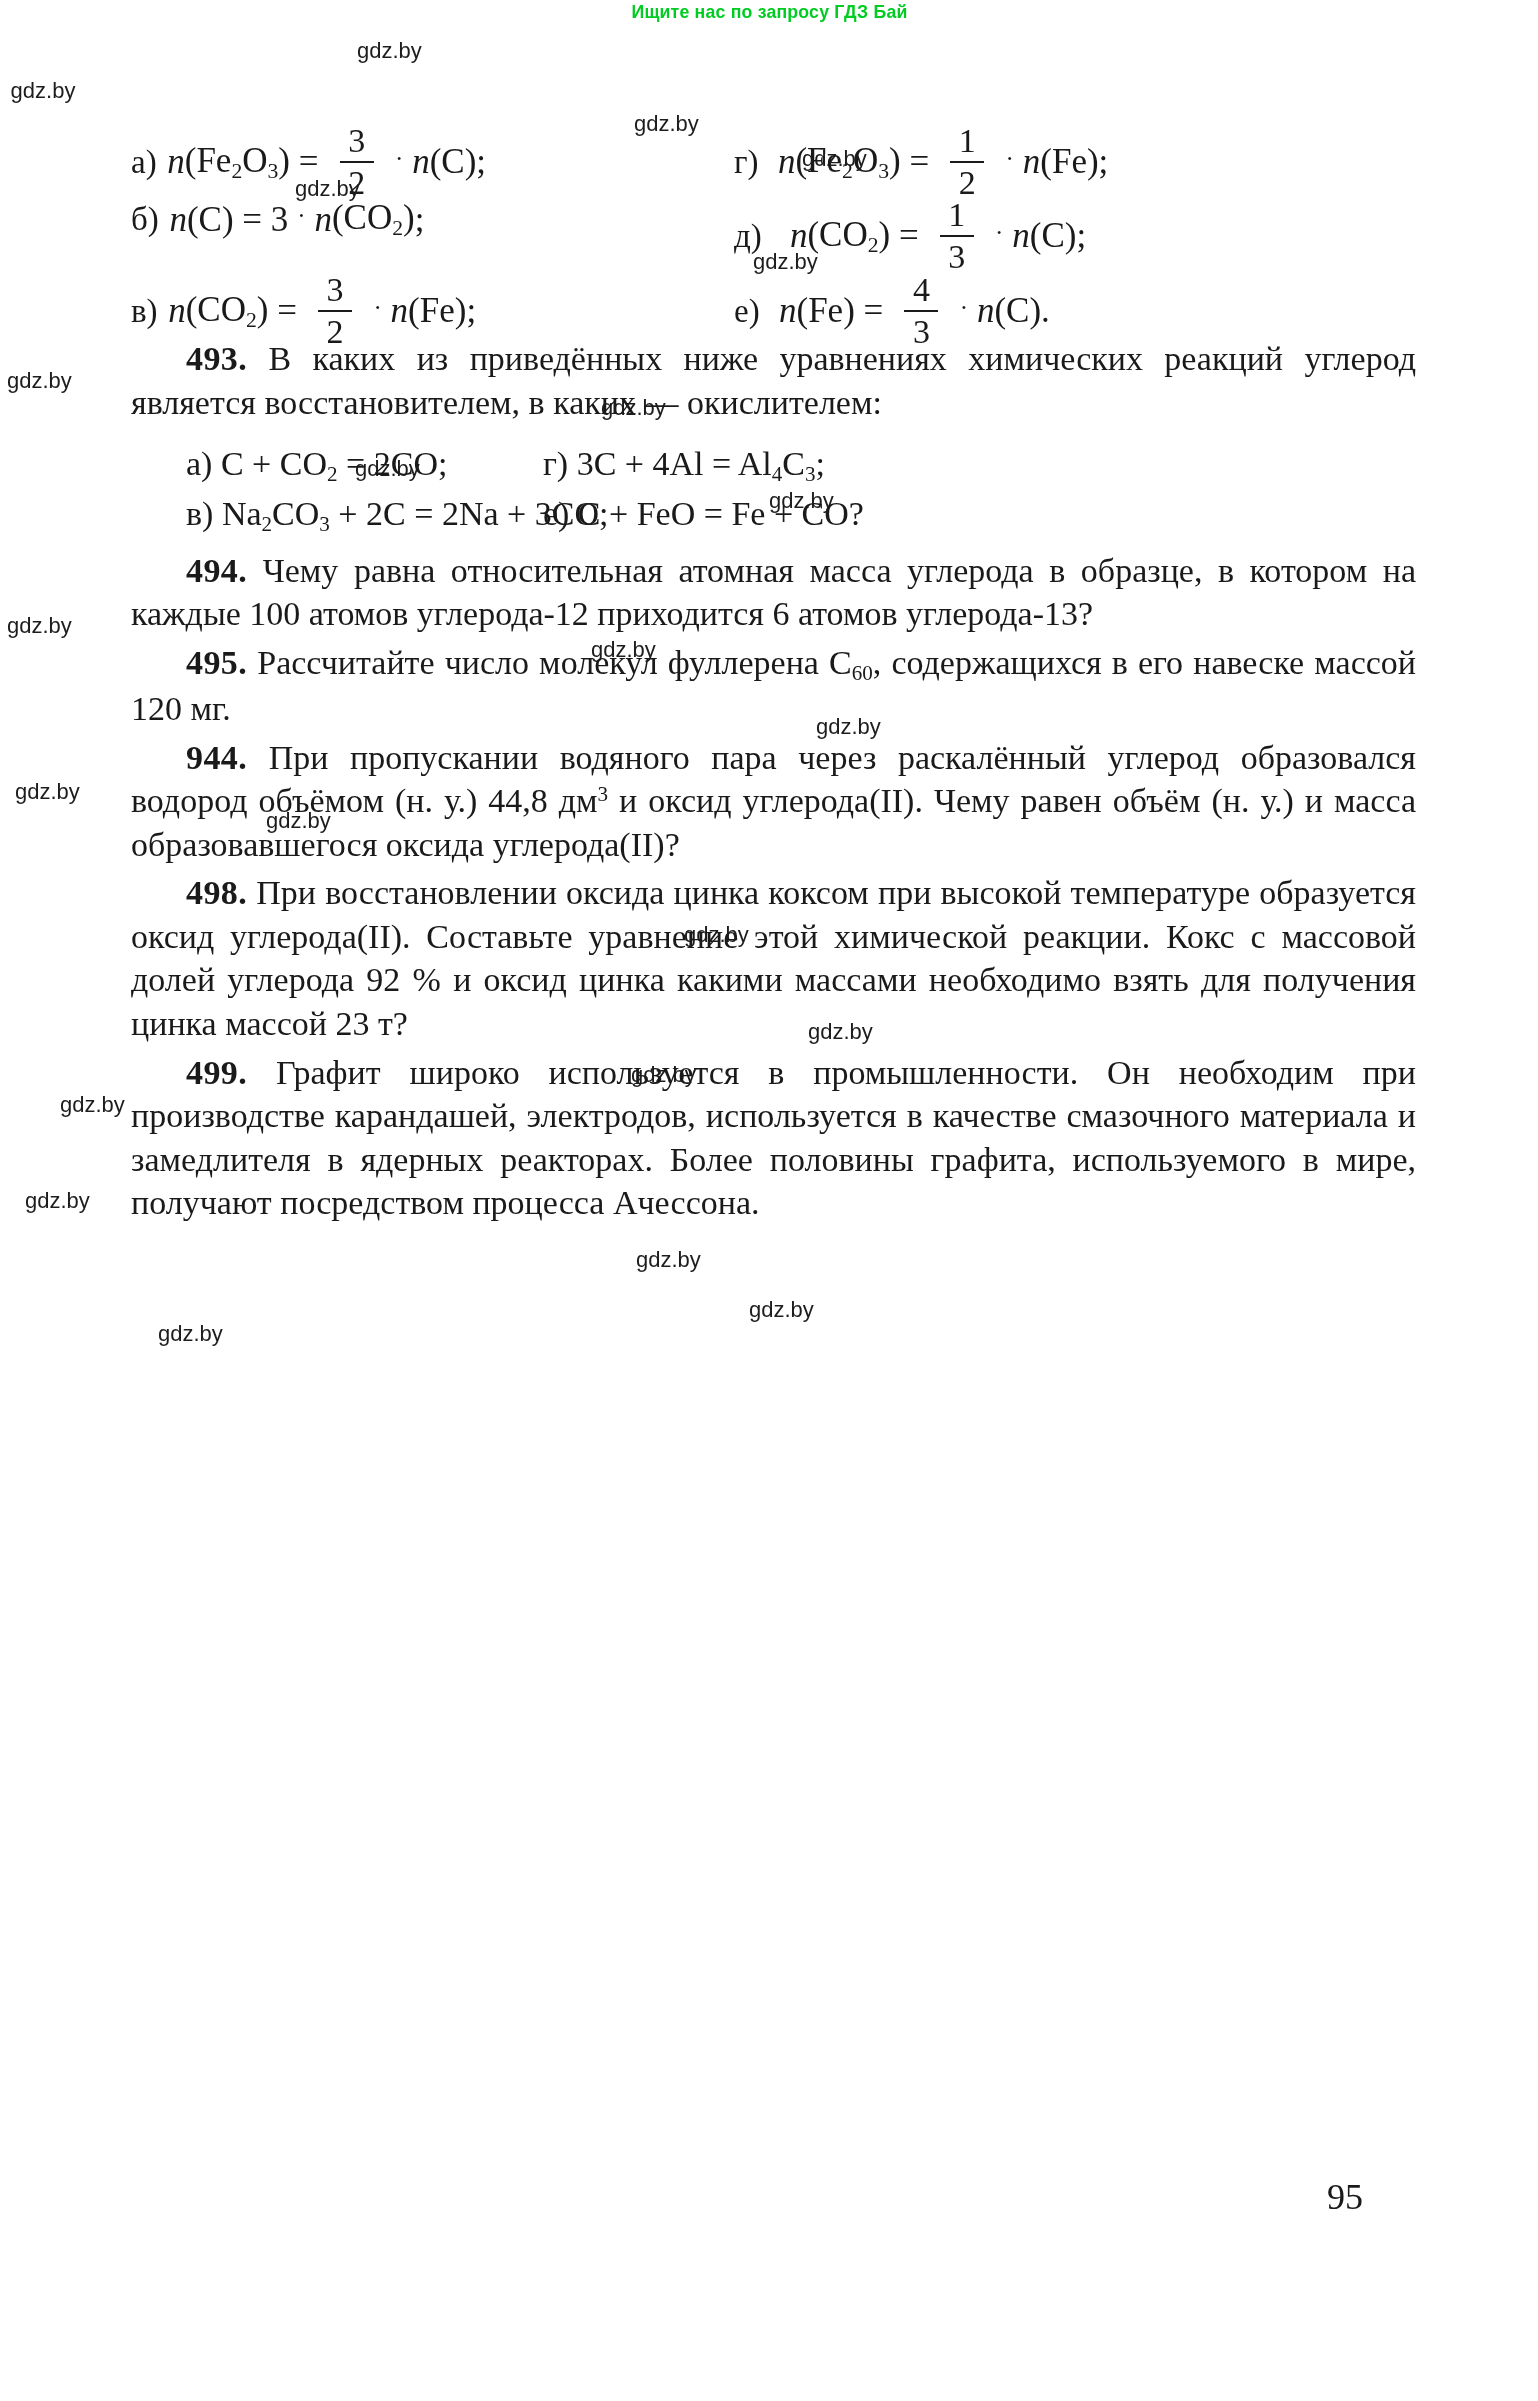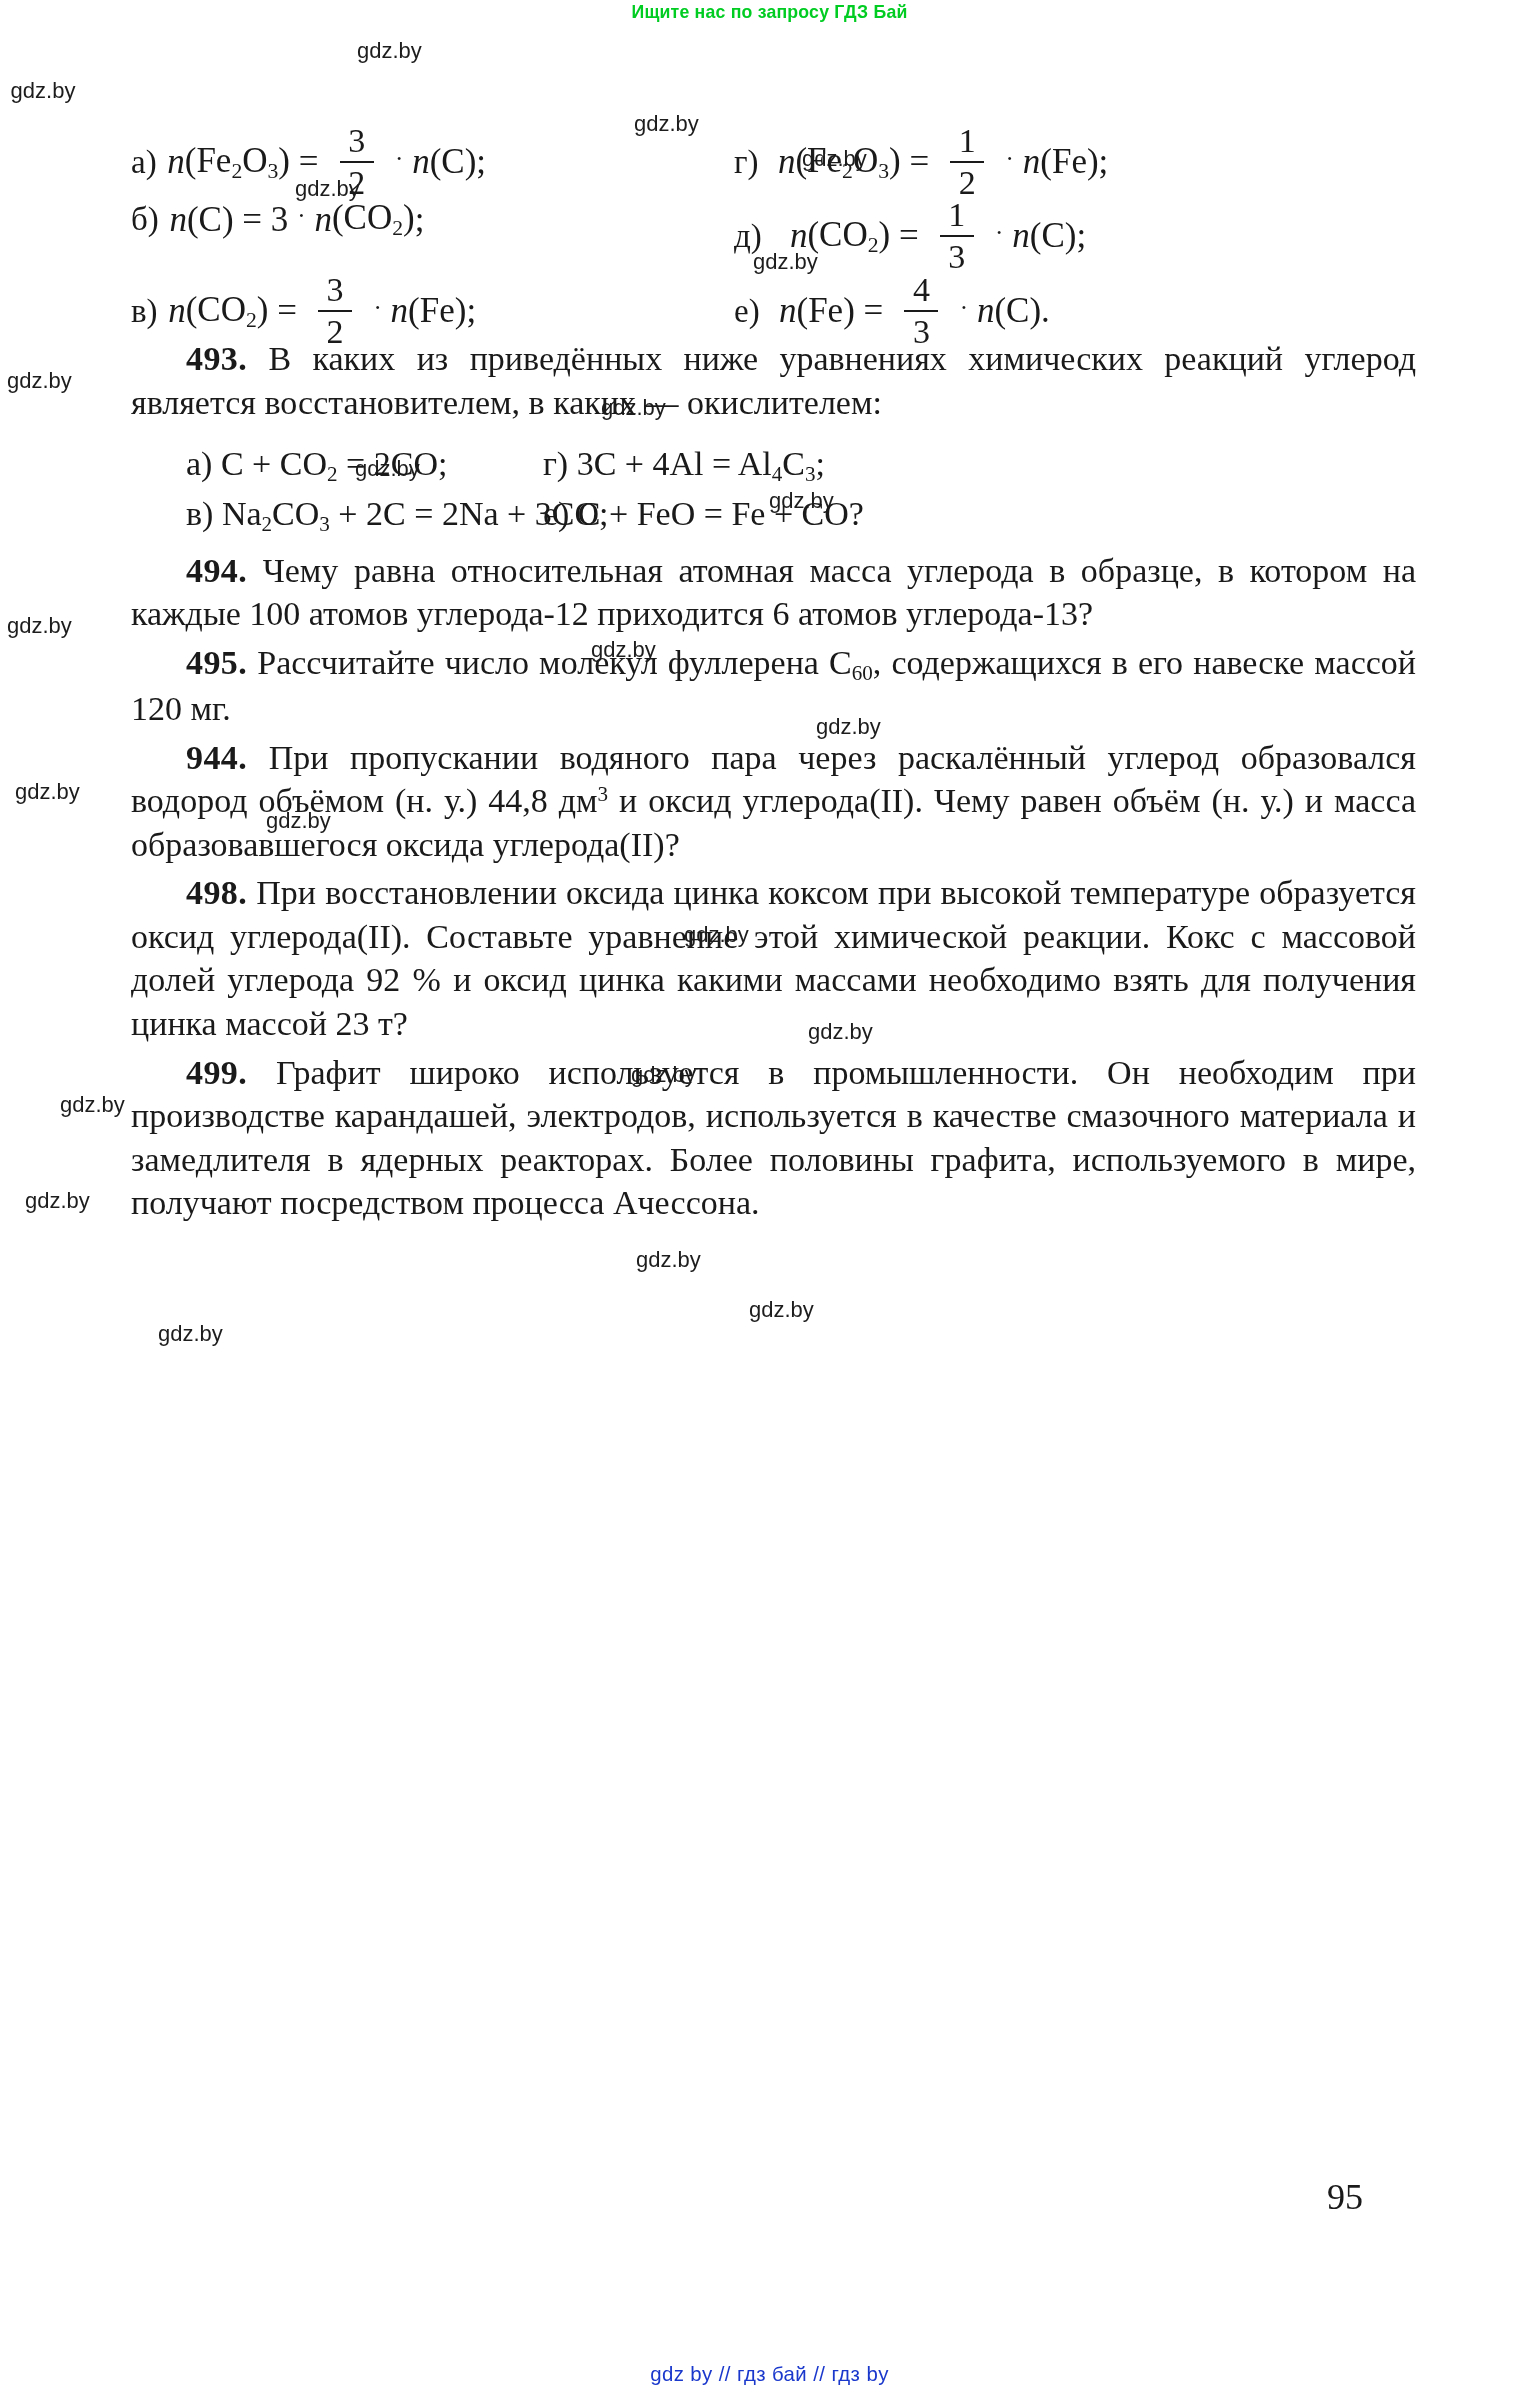--- a/index.html
+++ b/index.html
@@ -325,16 +325,15 @@
     </p>
 
     <p class="task">
       <span class="num">499.</span>
       <span>Графит широко используется в промышленности. Он необходим при производстве карандашей, электродов, используется в качестве смазочного материала и замедлителя в ядерных реакторах. Более половины графита, используемого в мире, получают посредством процесса Ачессона.</span>
     </p>
 
   </div>
 
   <div class="page-number">95</div>
-  <div class="bottom-links" style="color: rgb(26, 56, 204);">gdz by  //  гдз бай  //  гдз by</div>
 
 </div>
 
 
 </body></html>

